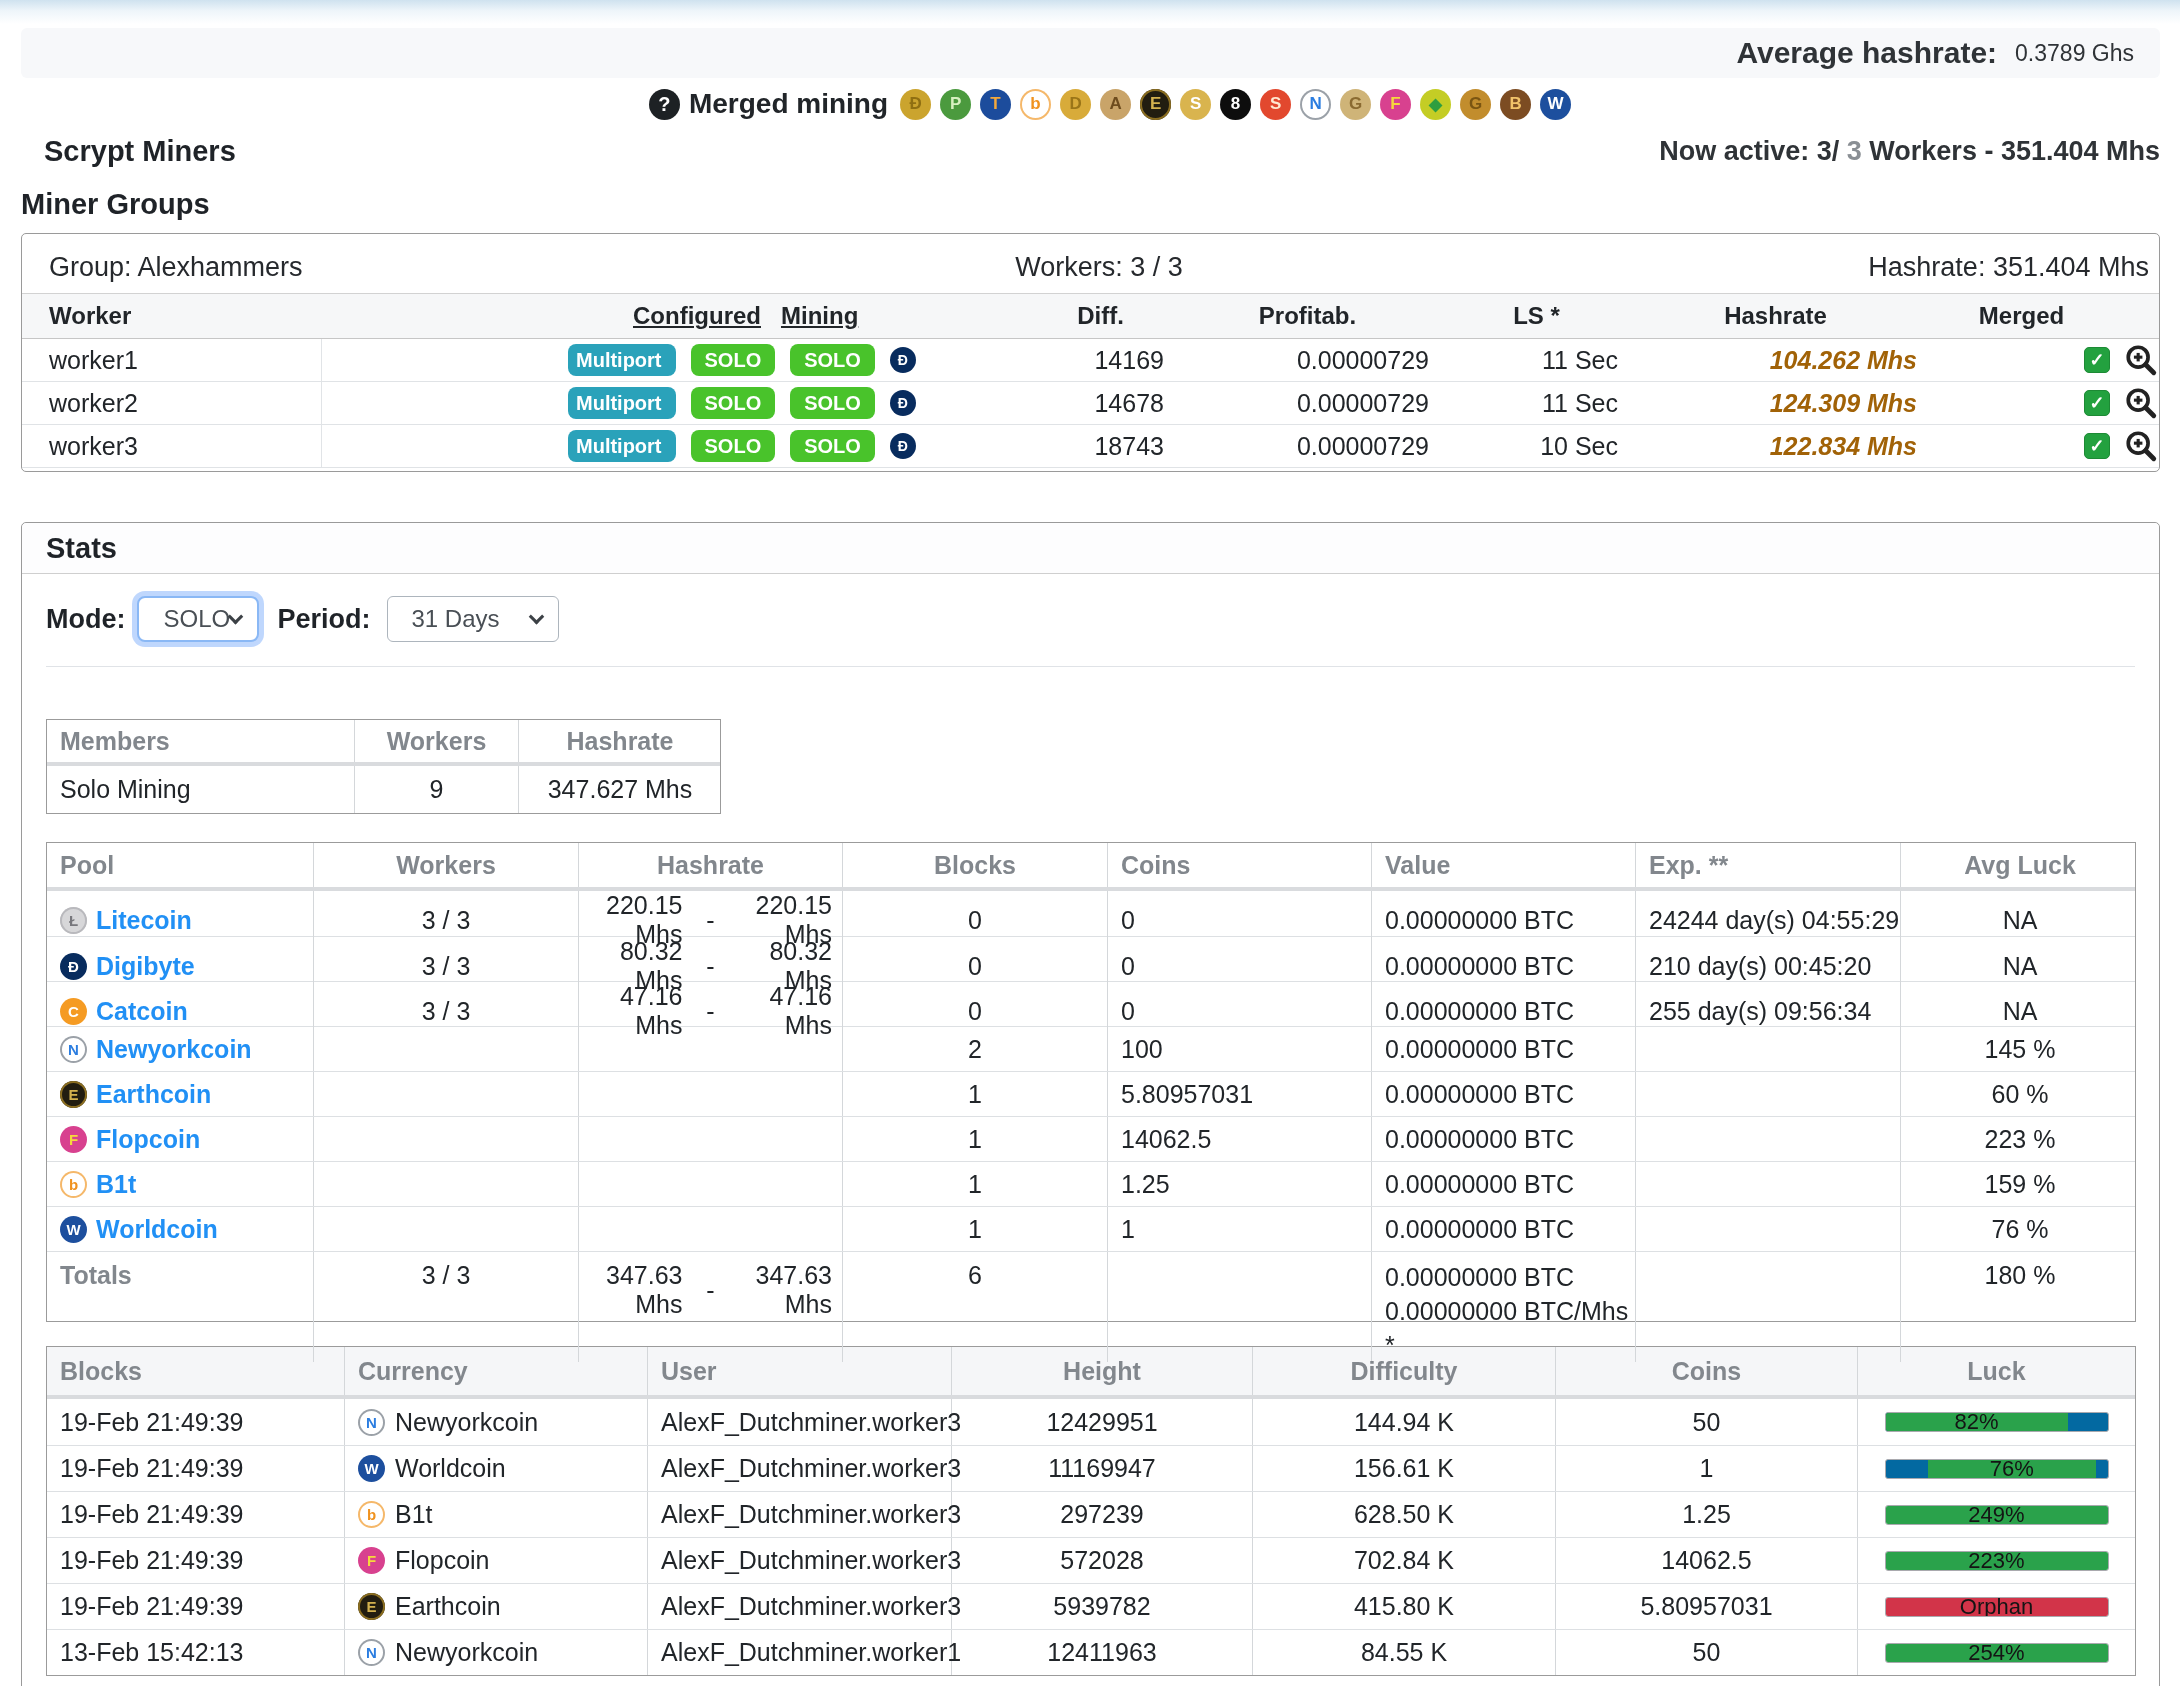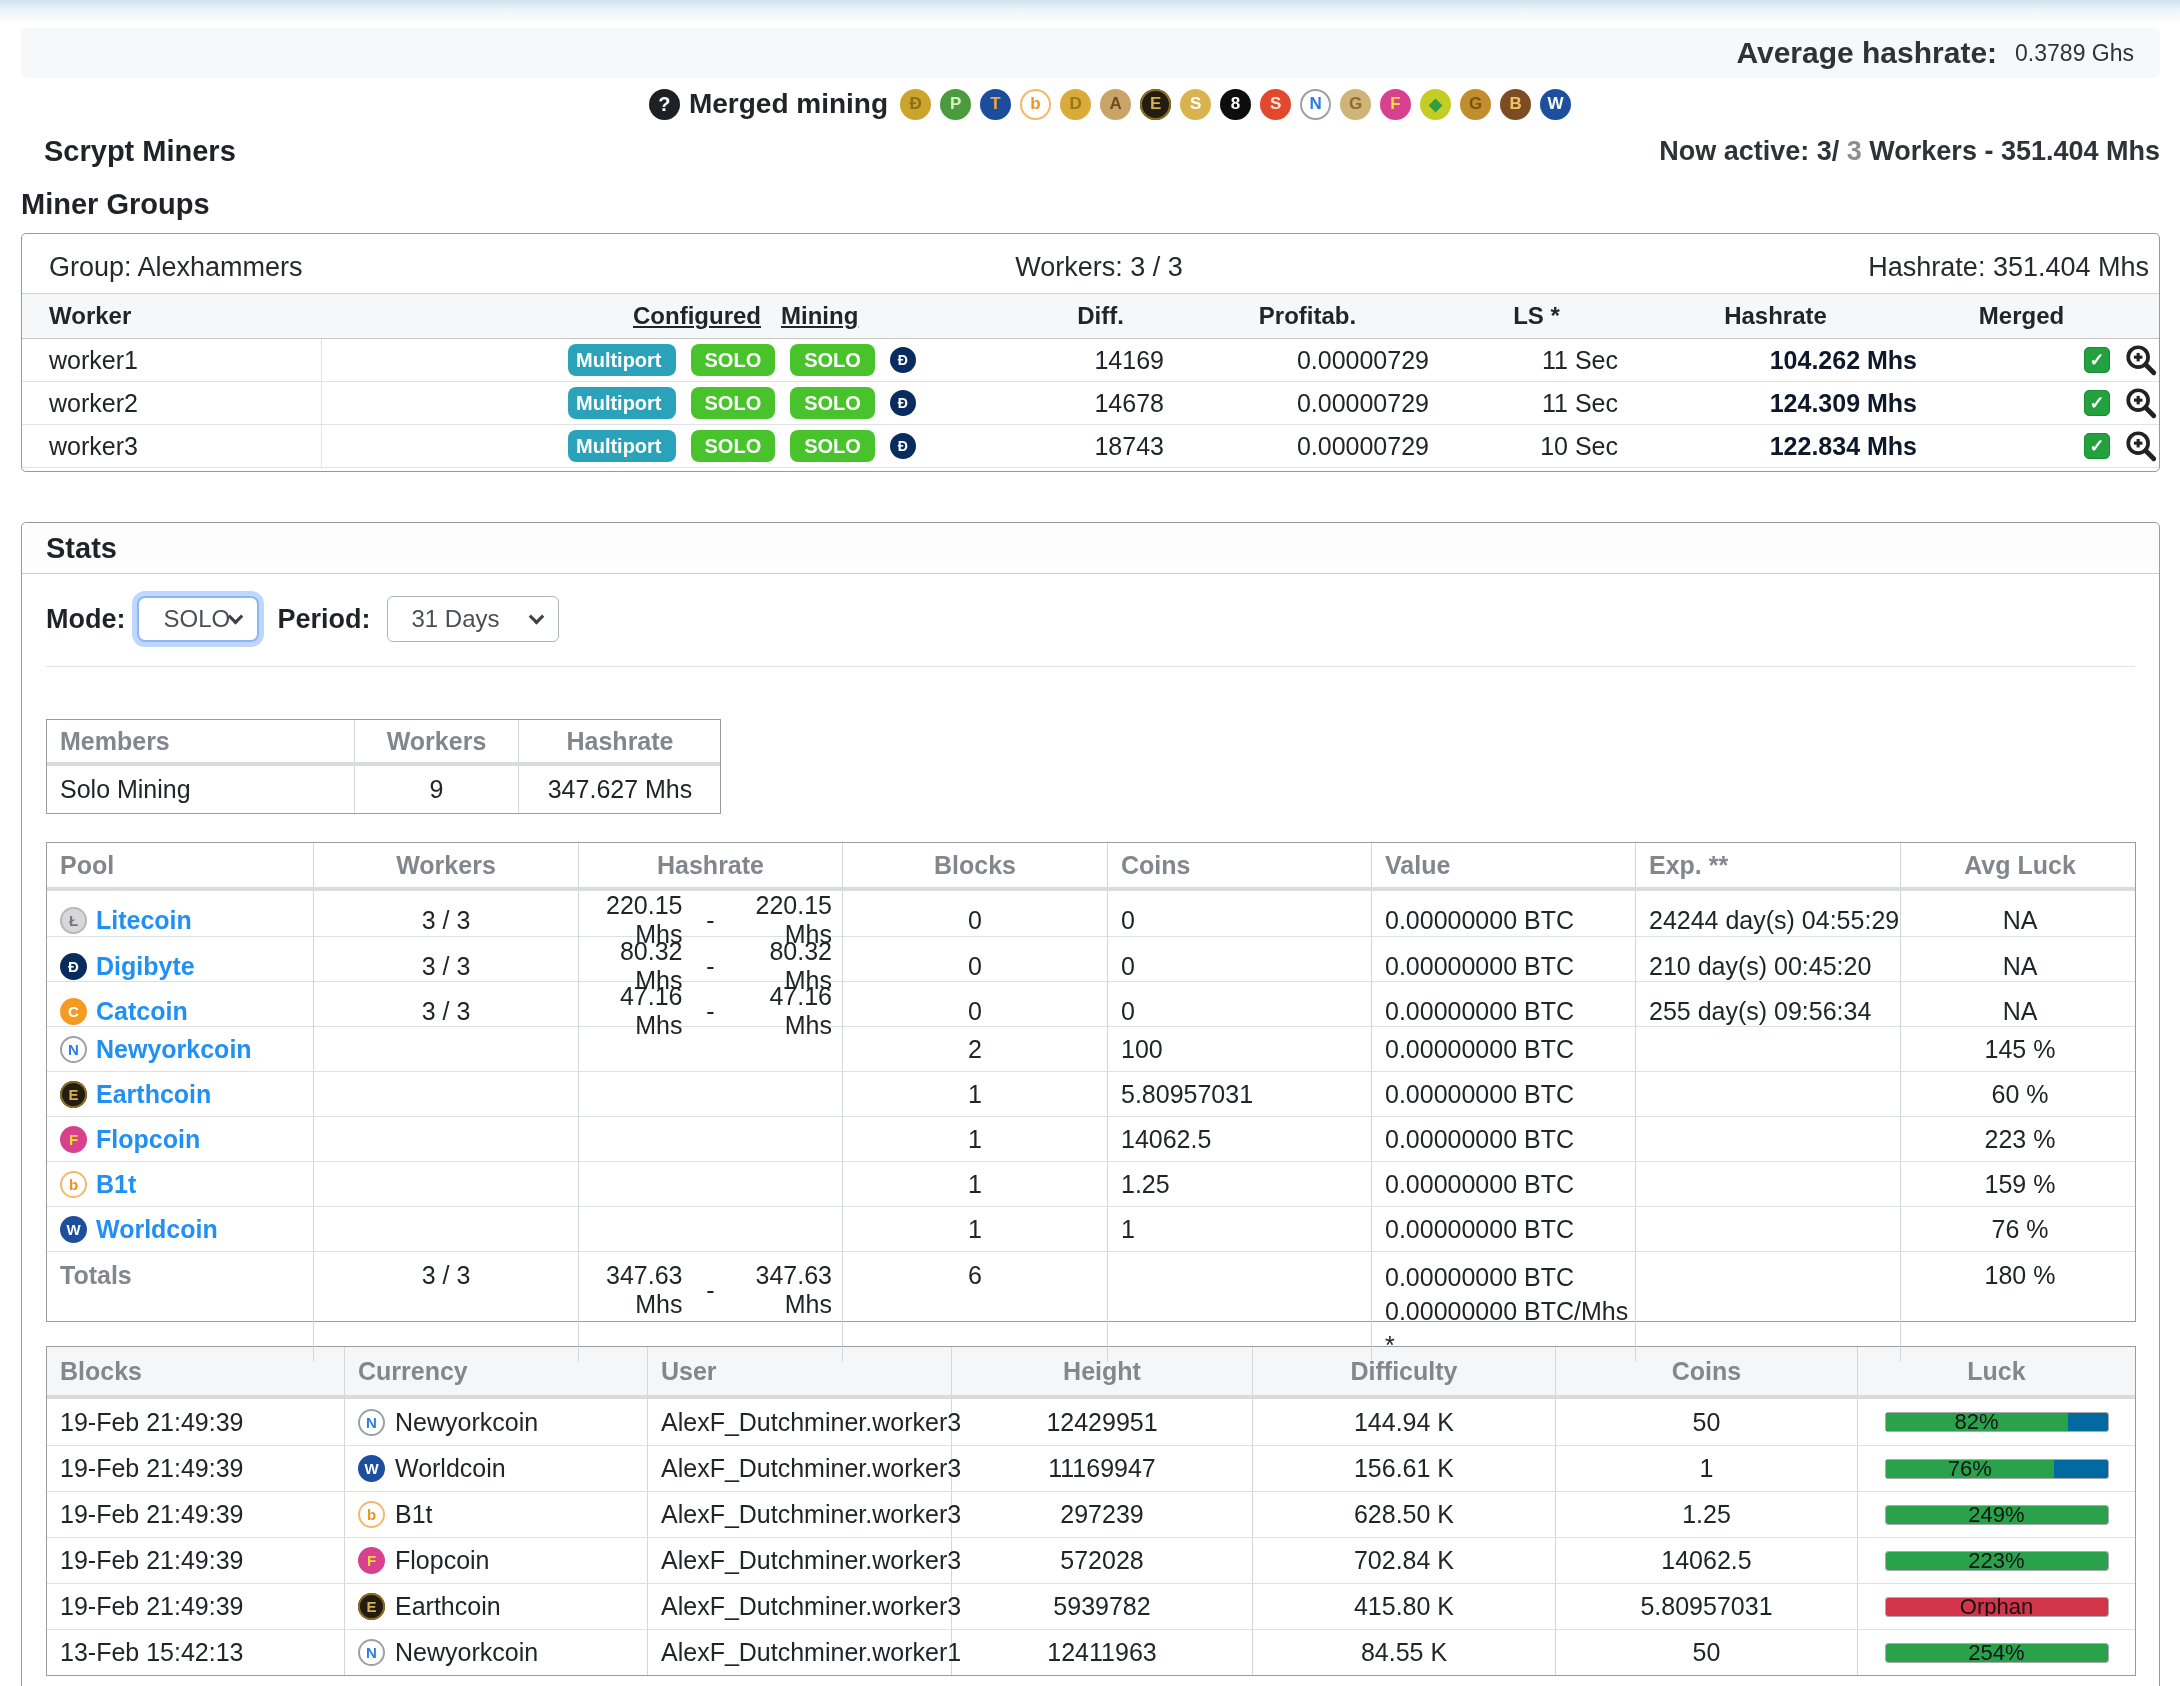--- a/index.html
+++ b/index.html
@@ -46,21 +46,21 @@
   .wtable-head .c-diff, .wtable-head .c-prof, .wtable-head .c-ls,
   .wtable-head .c-hash, .wtable-head .c-merged { text-align:center; }
   .worker-row { height:43px; border-bottom:1px solid #e0e3e6; font-size:25px; }
   .worker-row:last-child { border-bottom:0; }
   .worker-row .c-worker { padding-left:27px; }
   .worker-row .c-badges { display:flex; align-items:center; gap:15px; padding-left:246px; border-left:1px solid #e1e4e7; height:100%; }
   .c-diff { text-align:right; padding-right:22px; }
   .c-prof { text-align:right; padding-right:26px; }
   .c-ls   { text-align:right; padding-right:16px; }
   .c-hash { text-align:right; padding-right:16px; font-weight:600; }
-  .worker-row .c-hash { color:#0f172a; }
+  .worker-row .c-hash { color:#a16207;font-style:italic; }
   .c-merged { display:flex; justify-content:flex-end; padding-right:12px; }
   .badge { color:#fff; font-weight:bold; font-size:20px; border-radius:8px; padding:6px 14px; line-height:1; }
   .badge-teal { background:#2aa2ba;padding-left:8px; }
   .badge-green { background:#49c32b; min-width:76px; text-align:center; }
   .checkbox { width:26px; height:26px; background:#23a13f; border:1px solid #1d8a35; border-radius:5px;
     color:#fff; font-size:18px; font-weight:bold; display:inline-flex; align-items:center; justify-content:center; }
   .zoom-icon { display:inline-flex; cursor:pointer; }
   .worker-row .c-zoom { display:flex; justify-content:center; }
   .groups-bottom-pad { height:3px; }
 
@@ -532,21 +532,21 @@
           <div class="cell-left currency-cell">
               <span class="coin coin-md" style="background: rgb(29, 79, 158); color: rgb(255, 255, 255);">W</span>
               <span>Worldcoin</span>
             </div>
           <div class="cell-left">AlexF_Dutchminer.worker3</div>
           <div class="cell-center">11169947</div>
           <div class="cell-center">156.61 K</div>
           <div class="cell-center">1</div>
           <div class="cell-center">
               <span class="luckbar">
-                <span class="fill" style="width: 76%; background: rgb(42, 162, 75);">76%</span>
+                <span class="fill" style="width: 76%; background: rgb(42, 162, 75); margin-left: 42px;">76%</span>
               </span>
             </div>
         </div>
 
         <div class="grow g-row">
           <div class="cell-left">19-Feb 21:49:39</div>
           <div class="cell-left currency-cell">
               <span class="coin coin-md" style="background: rgb(255, 255, 255); color: rgb(240, 146, 30); box-shadow: rgb(245, 184, 106) 0px 0px 0px 2px inset;">b</span>
               <span>B1t</span>
             </div>

